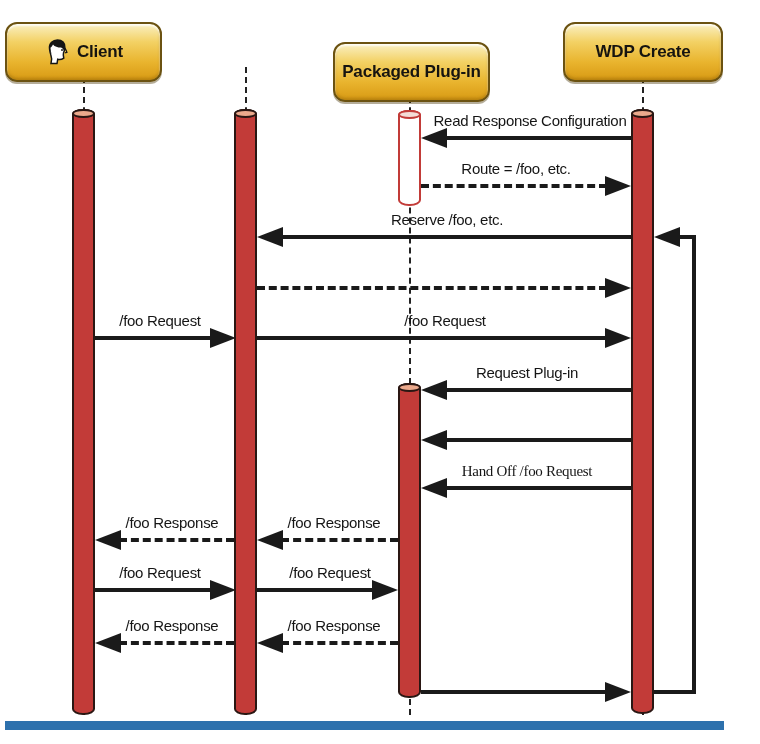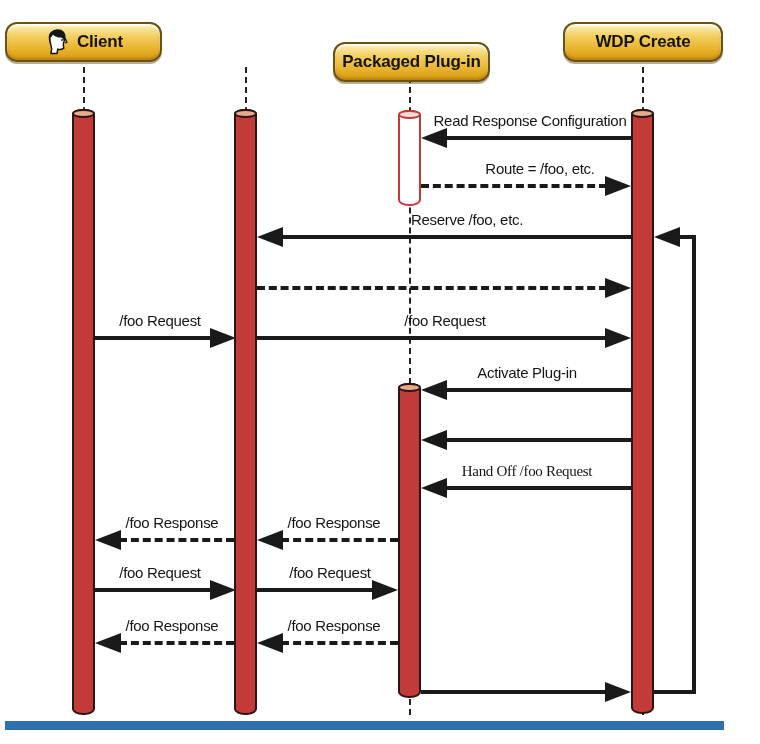--- a/index.html
+++ b/index.html
@@ -2,21 +2,21 @@
 <html><head>
 <meta charset="utf-8">
 <style>
   html,body{margin:0;padding:0;background:#fff;}
   #stage{
     position:relative;width:760px;height:744px;background:#ffffff;overflow:hidden;
     font-family:"Liberation Sans",sans-serif;
   }
   
   .actor-box{
-    position:absolute;top:22px;height:40px;box-sizing:border-box;
+    position:absolute;top:22px;height:60px;box-sizing:border-box;
     display:flex;align-items:center;justify-content:center;gap:7px;
     border:2px solid #6b5211;border-radius:12px;
     background:linear-gradient(180deg,#faf0c2 0%,#f3d164 32%,#e9b42e 68%,#d89a14 100%);
     box-shadow:0 2px 0 rgba(70,50,0,.4), inset 0 2px 2px rgba(255,255,255,.85), inset 0 -2px 3px rgba(120,80,0,.35);
     z-index:6;
   }
   .actor-label{font-size:17px;font-weight:bold;color:#161410;letter-spacing:-.2px;white-space:nowrap;}
   
   .lifeline{position:absolute;width:0;border-left:2px dashed #222;z-index:1;}
   
@@ -52,40 +52,40 @@
   <div class="cyl" style="left:72px;top:109px;height:606px;"></div>
   <div class="cyl" style="left:234px;top:109px;height:606px;"></div>
   <div class="cyl white" style="left:398px;top:110px;height:96px;"></div>
   <div class="cyl" style="left:398px;top:383px;height:315px;"></div>
   <div class="cyl" style="left:631px;top:109px;height:605px;"></div>
 
   <span class="msg-label" style="left:530px;top:112px;">Read Response Configuration</span>
   <div class="ln" style="left:440px;top:136px;width:191px;"></div>
   <div class="ah left" style="left:421px;top:128px;"></div>
 
-  <span class="msg-label" style="left:540px;top:160px;">Route = /foo, etc.</span>
+  <span class="msg-label" style="left:516px;top:160px;">Route = /foo, etc.</span>
   <div class="ln dash" style="left:421px;top:184px;width:186px;"></div>
   <div class="ah right" style="left:605px;top:176px;"></div>
 
-  <span class="msg-label" style="left:447px;top:211px;margin-left:20px;">Reserve /foo, etc.</span>
+  <span class="msg-label" style="left:447px;top:211px;">Reserve /foo, etc.</span>
   <div class="ln" style="left:276px;top:235px;width:355px;"></div>
   <div class="ah left" style="left:257px;top:227px;"></div>
 
   <div class="ln dash" style="left:257px;top:286px;width:350px;"></div>
   <div class="ah right" style="left:605px;top:278px;"></div>
 
   <span class="msg-label" style="left:160px;top:312px;">/foo Request</span>
   <div class="ln" style="left:95px;top:336px;width:117px;"></div>
   <div class="ah right" style="left:210px;top:328px;"></div>
 
   <span class="msg-label" style="left:445px;top:312px;">/foo Request</span>
   <div class="ln" style="left:257px;top:336px;width:350px;"></div>
   <div class="ah right" style="left:605px;top:328px;"></div>
 
-  <span class="msg-label" style="left:527px;top:364px;">Activate Plug-in</span>
+  <span class="msg-label" style="left:527px;top:364px;">Request Plug-in</span>
   <div class="ln" style="left:440px;top:388px;width:191px;"></div>
   <div class="ah left" style="left:421px;top:380px;"></div>
 
   <div class="ln" style="left:440px;top:438px;width:191px;"></div>
   <div class="ah left" style="left:421px;top:430px;"></div>
 
   <span class="msg-label" style="left:527px;top:462px;font-family:Liberation Serif, serif;">Hand Off /foo Request</span>
   <div class="ln" style="left:440px;top:486px;width:191px;"></div>
   <div class="ah left" style="left:421px;top:478px;"></div>
 

